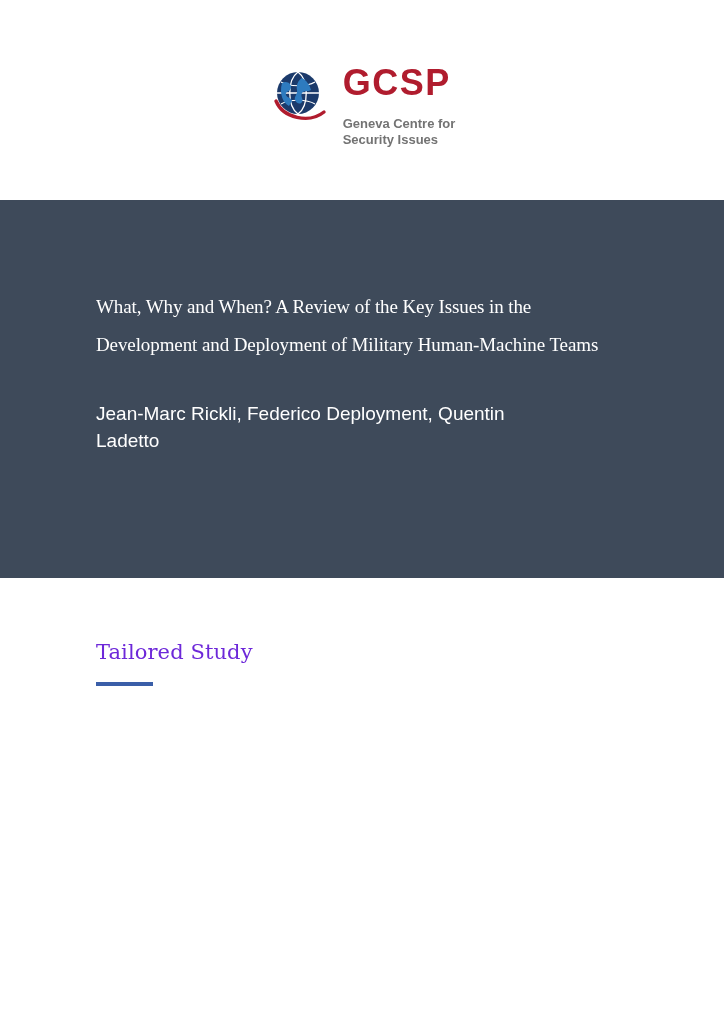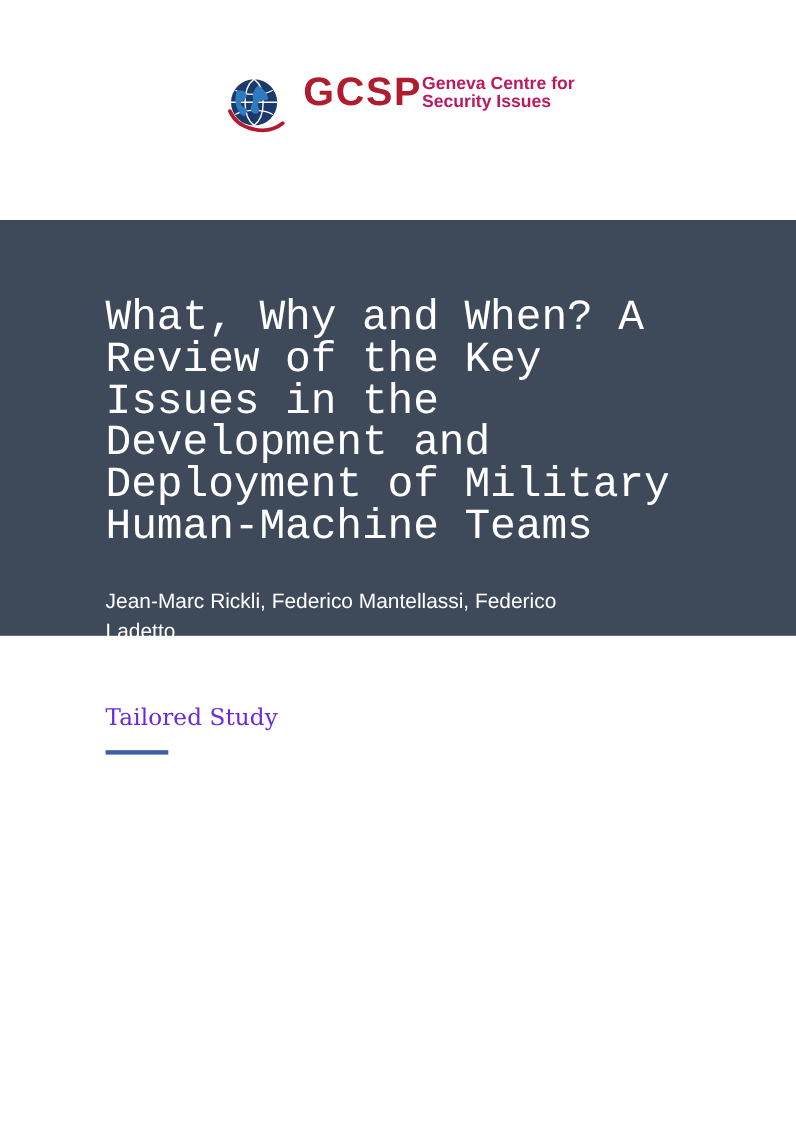--- a/index.html
+++ b/index.html
@@ -89,54 +89,54 @@
   }
   .gcsp-globe {
     width: 62px;
     height: 62px;
     position: relative;
     flex: none;
     margin-top: 4px;
   }
   .gcsp-text {
     display: flex;
-    flex-direction: row;
+    flex-direction: column;
     justify-content: flex-start;
     padding-top: 4px;
   }
   .gcsp-acronym {
     font-size: 36px;
     font-weight: bold;
     color: #b01c2e;
     letter-spacing: 1.5px;
     line-height: 34px;
     font-family: "Liberation Sans", sans-serif;
   }
   .gcsp-full {
-    margin-top: 3px;
-    font-size: 16px;
+    margin-top: 16px;
+    font-size: 13px;
     font-weight: bold;
-    color: #be185d;
+    color: #737373;
     line-height: 15.5px;
     font-family: "Liberation Sans", sans-serif;
   }
 
   
   .title-band {
     background: #3e4a5a;
     padding: 0 0 0 96px;
     height: 378px;
     box-sizing: border-box;
     position: relative;
   }
   .doc-title {
     margin: 0;
-    padding-top: 70px;
-    font-family: Liberation Mono, monospace;
-    font-size: 39px;
+    padding-top: 88px;
+    font-family: Liberation Serif, serif;
+    font-size: 19px;
     line-height: 38px;
     font-weight: normal;
     color: #ffffff;
     max-width: 520px;
     letter-spacing: -0.1px;
   }
   .doc-authors {
     margin: 0;
     padding-top: 36px;
     font-family: "Liberation Sans", sans-serif;
@@ -192,19 +192,19 @@
           <div>Security Issues</div>
         </div>
       </div>
     </div>
 
   </div>
 </div>
 
 <div class="title-band">
   <h1 class="doc-title">What, Why and When? A Review of the Key Issues in the Development and Deployment of Military Human-Machine Teams</h1>
-  <p class="doc-authors">Jean-Marc Rickli, Federico Mantellassi, Federico Ladetto</p>
+  <p class="doc-authors">Jean-Marc Rickli, Federico Deployment, Quentin Ladetto</p>
 </div>
 
 <div class="meta">
   <p class="doc-type">Tailored Study</p>
   <div class="rule"></div>
 </div>
 
 </body></html>

